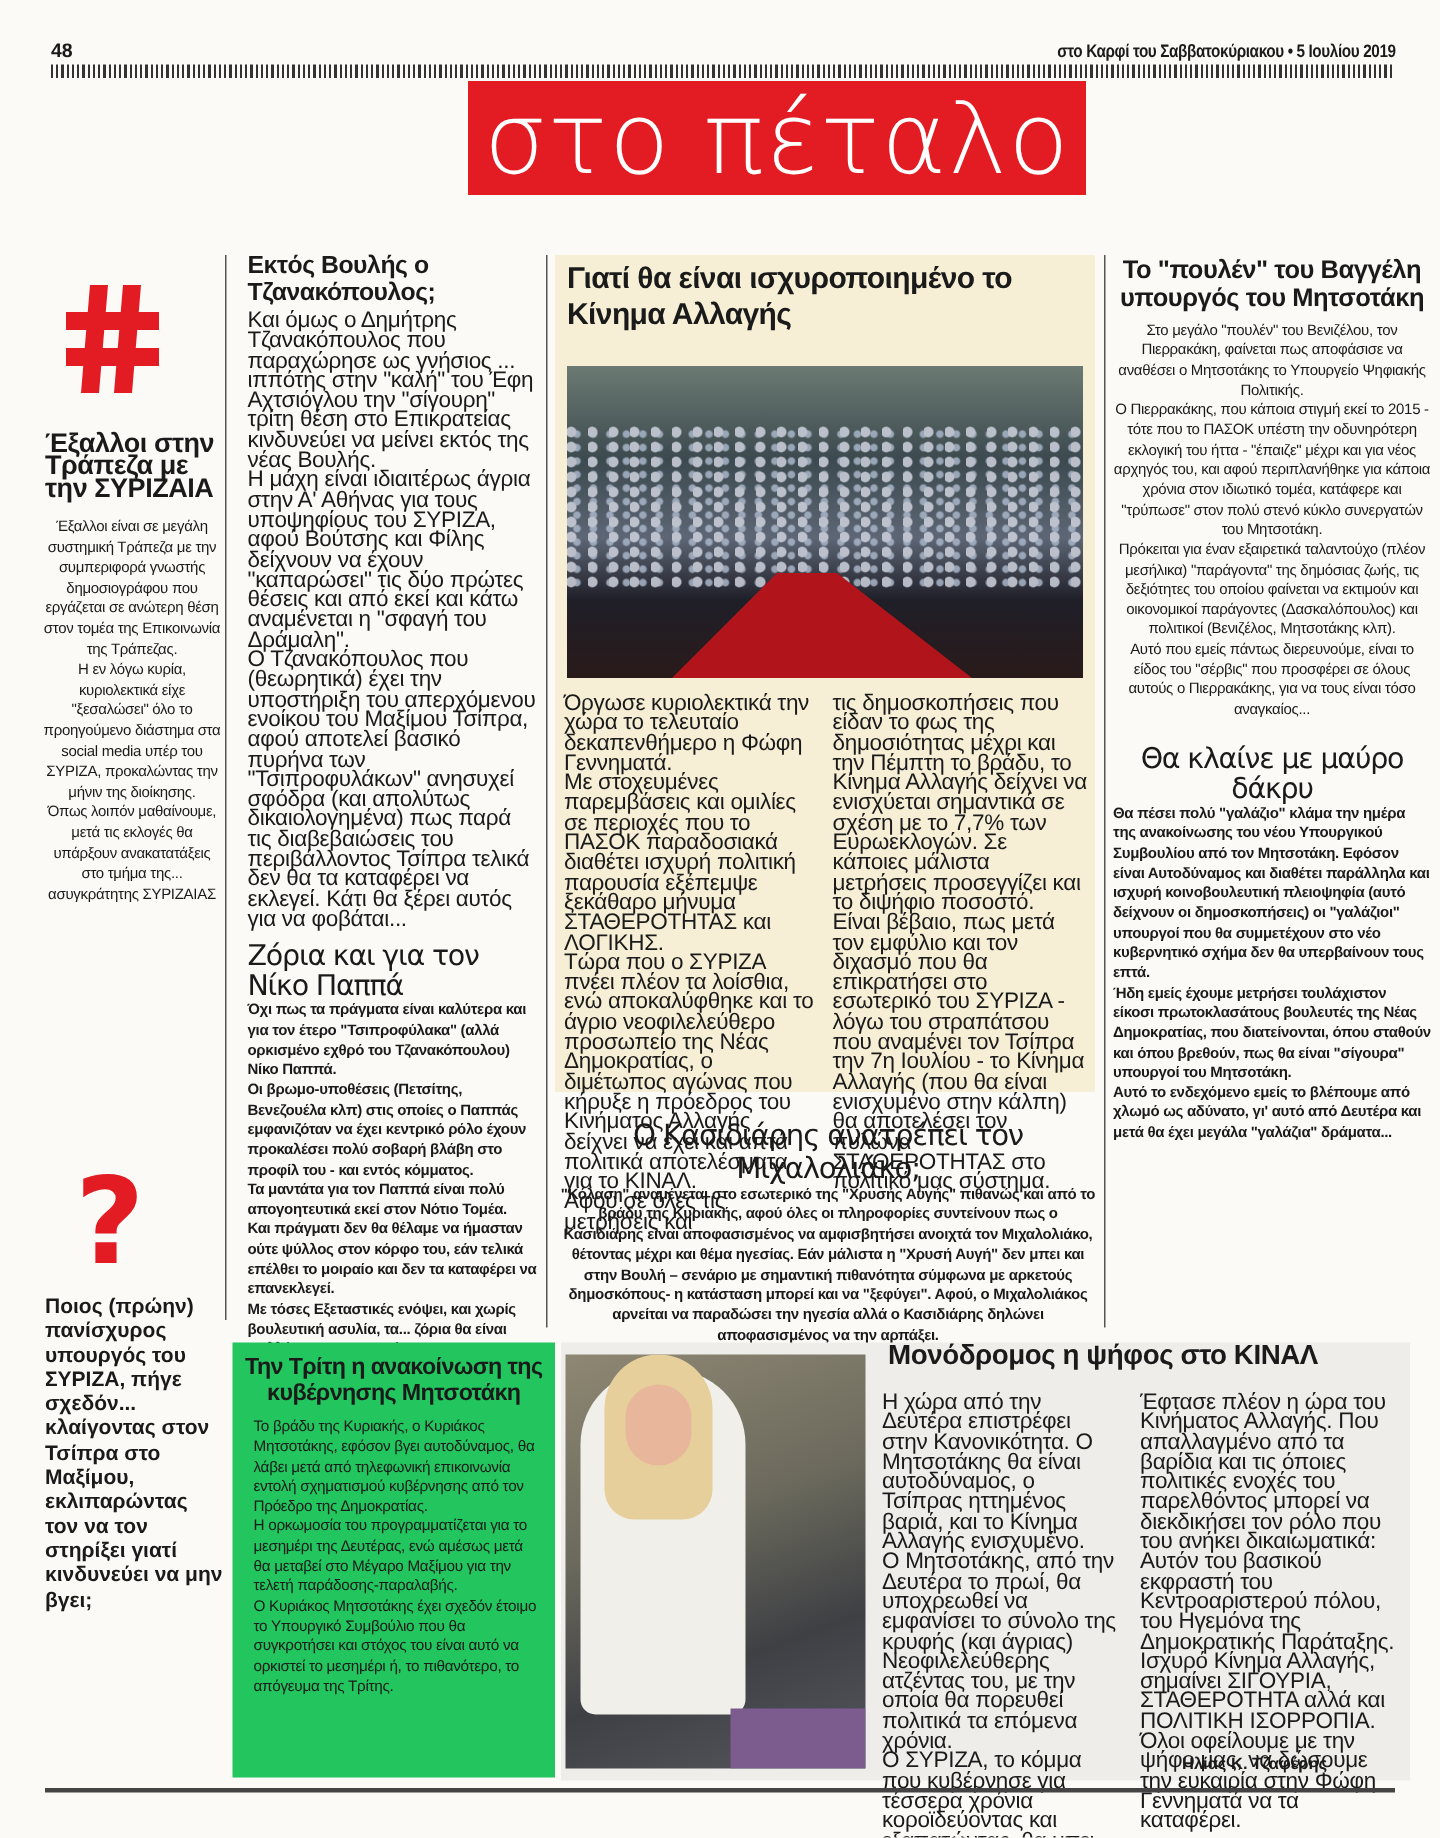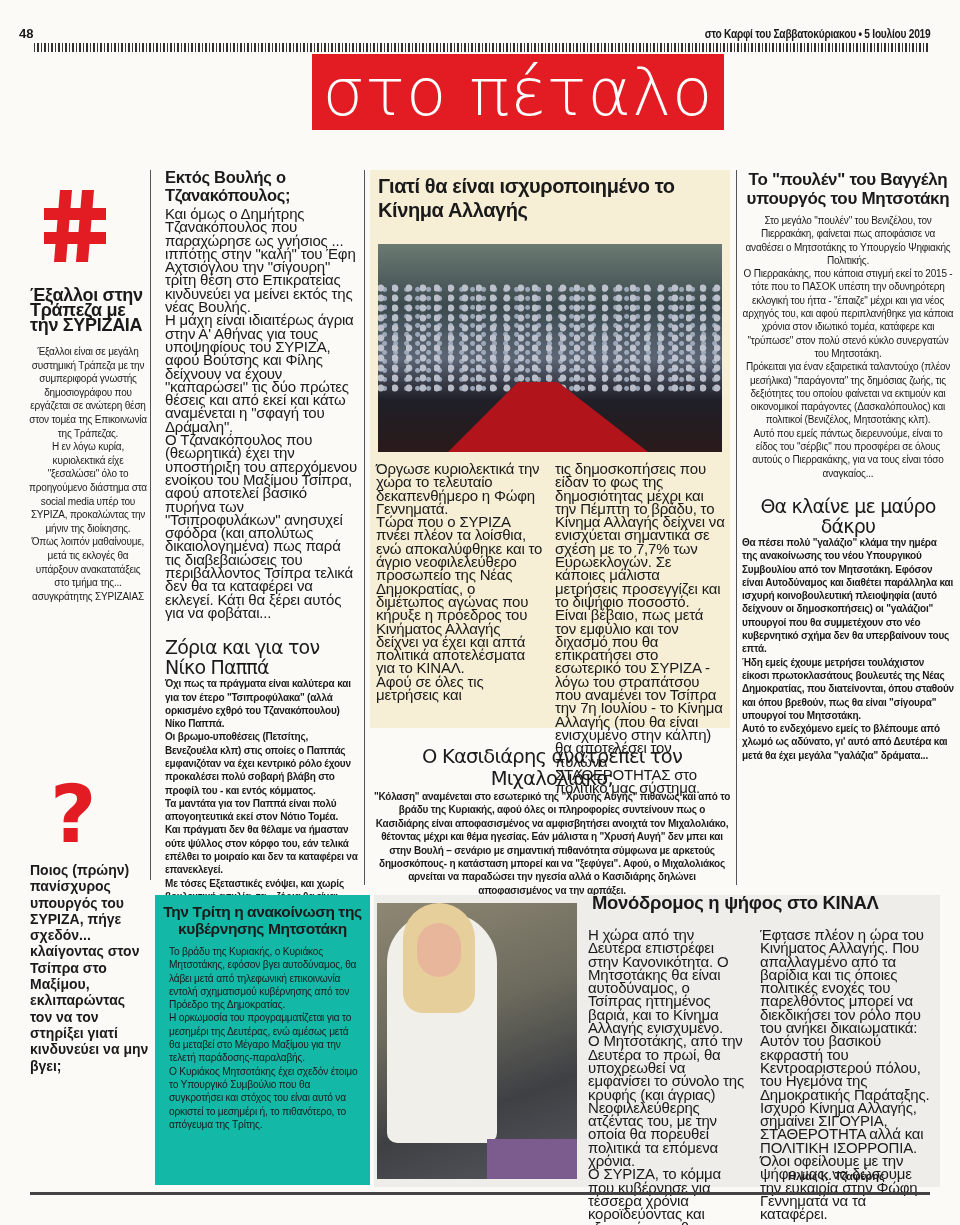--- a/index.html
+++ b/index.html
@@ -1,18 +1,18 @@
 <!DOCTYPE html>
 <html><head>
 <meta charset="utf-8">
 <style>
   * { box-sizing: border-box; margin: 0; padding: 0; }
   body { width: 960px; height: 1225px; background: #fbfaf7; font-family: "Liberation Sans", sans-serif; color: #1a1a1a; position: relative; overflow: hidden; }
   .abs { position: absolute; }
-  .page-num { left: 19px; top: 26px; font-size: 13px; font-weight: bold; font-family: "Liberation Sans", sans-serif; text-align: right; }
+  .page-num { left: 34px; top: 26px; font-size: 13px; font-weight: bold; font-family: "Liberation Sans", sans-serif; text-align: right; }
   .masthead { right: 30px; top: 27px; font-size: 12px; font-weight: bold; letter-spacing: -0.3px; transform: scaleX(0.85); transform-origin: right; }
   .tick-rule { left: 34px; right: 30px; top: 43px; height: 9px; background: repeating-linear-gradient(90deg, #333 0 1.5px, transparent 1.5px 3.5px); }
   .banner { left: 312px; top: 54px; width: 412px; height: 76px; background: #e31b23; color: #fff; display: flex; align-items: center; justify-content: center; font-size: 66px; font-family: "DejaVu Sans", sans-serif; font-weight: 300; letter-spacing: 1px; }
   .vrule { width: 1px; background: #555; }
   p.t { font-size: 15px; line-height: 13.3px; letter-spacing: -0.2px; }
   .hash { left: 44px; top: 190px; width: 62px; height: 72px; }
   .sideh { left: 30px; top: 288px; width: 125px; font-size: 18px; font-weight: bold; line-height: 15px; text-align: left; letter-spacing: -0.3px; }
   .sidebody { left: 28px; top: 345px; width: 120px; text-align: center; }
   .sidebody p.t { font-size: 10px; line-height: 13.6px; }
   .qmark { left: 50px; top: 775px; font-size: 80px; font-weight: bold; color: #e31b23; font-family: "DejaVu Sans", sans-serif; line-height: 80px; }
@@ -27,21 +27,21 @@
   .carpet { position: absolute; left: 70px; bottom: 0; width: 200px; height: 70px; background: #b2141b; clip-path: polygon(35% 0, 55% 0, 100% 100%, 0 100%); }
   .crowd { position: absolute; left: 0; right: 0; top: 40px; height: 110px; background: radial-gradient(circle at 20% 40%, #cfd3de 0 3px, transparent 4px) 0 0/14px 10px, radial-gradient(circle at 60% 60%, #a9b6c9 0 2px, transparent 3px) 0 0/11px 9px; opacity: 0.85; }
   .fcol { top: 462px; width: 170px; }
   .kasid { left: 372px; top: 746px; width: 360px; text-align: center; }
   .kasid h2 { font-size: 19.5px; font-weight: normal; font-family: "DejaVu Sans", sans-serif; letter-spacing: -0.8px; line-height: 22px; }
   .kasid p.t { font-weight: bold; font-size: 10px; line-height: 13.4px; }
   .col4 { left: 742px; top: 170px; width: 212px; }
   .col4 .top p.t { text-align: center; font-size: 10px; line-height: 13.3px; }
   .col4 h2.bold { text-align: center; font-size: 17px; line-height: 19px; }
   .col4 h2.light { text-align: center; }
-  .bottom-box { left: 155px; top: 895px; width: 215px; height: 290px; background: #14b8a6; }
+  .bottom-box { left: 155px; top: 895px; width: 215px; height: 290px; background: #22c55e; }
   .bottom-box h2 { font-size: 15.5px; line-height: 17px; font-weight: bold; text-align: center; padding-top: 8px; letter-spacing: -0.4px; }
   .bottom-box .body { padding: 8px 10px 0 14px; }
   .bottom-box p.t { font-size: 10.2px; line-height: 13.3px; }
   .kinal-box { left: 374px; top: 895px; width: 566px; height: 292px; background: #eeedea; }
   .photo2 { left: 377px; top: 903px; width: 200px; height: 276px; background: linear-gradient(160deg, #8e8773 0%, #6c6a5d 40%, #3e4044 70%, #56575e 100%); overflow: hidden; }
   .woman { position: absolute; left: 10px; top: 10px; width: 110px; height: 230px; background: #f1efea; border-radius: 50px 50px 10px 10px; }
   .hair { position: absolute; left: 26px; top: 0; width: 72px; height: 110px; background: #e6cf9a; border-radius: 36px 36px 20px 20px; }
   .face { position: absolute; left: 40px; top: 20px; width: 44px; height: 54px; background: #e8b79b; border-radius: 22px; }
   .ballot { position: absolute; left: 110px; bottom: 0; width: 90px; height: 40px; background: #7c5c8e; }
   .kinal-h { left: 592px; top: 892px; font-size: 18.5px; font-weight: bold; letter-spacing: -0.3px; }
@@ -78,39 +78,40 @@
   <p class="t">Όπως λοιπόν μαθαίνουμε, μετά τις εκλογές θα υπάρξουν ανακατατάξεις στο τμήμα της... ασυγκράτητης ΣΥΡΙΖΑΙΑΣ</p>
 </div>
 <div class="abs qmark">?</div>
 <div class="abs qtext">Ποιος (πρώην) πανίσχυρος υπουργός του ΣΥΡΙΖΑ, πήγε σχεδόν... κλαίγοντας στον Τσίπρα στο Μαξίμου, εκλιπαρώντας τον να τον στηρίξει γιατί κινδυνεύει να μην βγει;</div>
 
 <div class="abs col2">
   <h2 class="bold">Εκτός Βουλής ο Τζανακόπουλος;</h2>
   <p class="t" style="margin-top:3px">Και όμως ο Δημήτρης Τζανακόπουλος που παραχώρησε ως γνήσιος ... ιππότης στην "καλή" του Έφη Αχτσιόγλου την "σίγουρη" τρίτη θέση στο Επικρατείας κινδυνεύει να μείνει εκτός της νέας Βουλής.</p>
   <p class="t">Η μάχη είναι ιδιαιτέρως άγρια στην Α' Αθήνας για τους υποψηφίους του ΣΥΡΙΖΑ, αφού Βούτσης και Φίλης δείχνουν να έχουν "καπαρώσει" τις δύο πρώτες θέσεις και από εκεί και κάτω αναμένεται η "σφαγή του Δράμαλη".</p>
   <p class="t">Ο Τζανακόπουλος που (θεωρητικά) έχει την υποστήριξη του απερχόμενου ενοίκου του Μαξίμου Τσίπρα, αφού αποτελεί βασικό πυρήνα των "Τσιπροφυλάκων" ανησυχεί σφόδρα (και απολύτως δικαιολογημένα) πως παρά τις διαβεβαιώσεις του περιβάλλοντος Τσίπρα τελικά δεν θα τα καταφέρει να εκλεγεί. Κάτι θα ξέρει αυτός για να φοβάται...</p>
-  <h2 class="light" style="margin-top:18px">Ζόρια και για τον Νίκο Παππά</h2>
+  <h2 class="light" style="margin-top:8px">Ζόρια και για τον Νίκο Παππά</h2>
   <div class="bold-body">
     <p class="t">Όχι πως τα πράγματα είναι καλύτερα και για τον έτερο "Τσιπροφύλακα" (αλλά ορκισμένο εχθρό του Τζανακόπουλου) Νίκο Παππά.</p>
     <p class="t">Οι βρωμο-υποθέσεις (Πετσίτης, Βενεζουέλα κλπ) στις οποίες ο Παππάς εμφανιζόταν να έχει κεντρικό ρόλο έχουν προκαλέσει πολύ σοβαρή βλάβη στο προφίλ του - και εντός κόμματος.</p>
     <p class="t">Τα μαντάτα για τον Παππά είναι πολύ απογοητευτικά εκεί στον Νότιο Τομέα.</p>
     <p class="t">Και πράγματι δεν θα θέλαμε να ήμασταν ούτε ψύλλος στον κόρφο του, εάν τελικά επέλθει το μοιραίο και δεν τα καταφέρει να επανεκλεγεί.</p>
     <p class="t">Με τόσες Εξεταστικές ενόψει, και χωρίς βουλευτική ασυλία, τα... ζόρια θα είναι πολλά για τον γνωστό και ως Αρχιμανδρίτη, Νίκο Παππά.</p>
   </div>
 </div>
 
 <div class="abs feature">
   <h1>Γιατί θα είναι ισχυροποιημένο το Κίνημα Αλλαγής</h1>
 </div>
 <div class="abs photo1">
   <div class="crowd"></div>
   <div class="carpet"></div>
 </div>
 <div class="abs fcol" style="left:376px;">
   <p class="t">Όργωσε κυριολεκτικά την χώρα το τελευταίο δεκαπενθήμερο η Φώφη Γεννηματά.</p>
+  <p class="t">Με στοχευμένες παρεμβάσεις και ομιλίες σε περιοχές που το ΠΑΣΟΚ παραδοσιακά διαθέτει ισχυρή πολιτική παρουσία εξέπεμψε ξεκάθαρο μήνυμα ΣΤΑΘΕΡΟΤΗΤΑΣ και ΛΟΓΙΚΗΣ.</p>
   <p class="t">Τώρα που ο ΣΥΡΙΖΑ πνέει πλέον τα λοίσθια, ενώ αποκαλύφθηκε και το άγριο νεοφιλελεύθερο προσωπείο της Νέας Δημοκρατίας, ο διμέτωπος αγώνας που κήρυξε η πρόεδρος του Κινήματος Αλλαγής δείχνει να έχει και απτά πολιτικά αποτελέσματα για το ΚΙΝΑΛ.</p>
   <p class="t">Αφού σε όλες τις μετρήσεις και</p>
 </div>
 <div class="abs fcol" style="left:555px;">
   <p class="t">τις δημοσκοπήσεις που είδαν το φως της δημοσιότητας μέχρι και την Πέμπτη το βράδυ, το Κίνημα Αλλαγής δείχνει να ενισχύεται σημαντικά σε σχέση με το 7,7% των Ευρωεκλογών. Σε κάποιες μάλιστα μετρήσεις προσεγγίζει και το διψήφιο ποσοστό.</p>
   <p class="t">Είναι βέβαιο, πως μετά τον εμφύλιο και τον διχασμό που θα επικρατήσει στο εσωτερικό του ΣΥΡΙΖΑ - λόγω του στραπάτσου που αναμένει τον Τσίπρα την 7η Ιουλίου - το Κίνημα Αλλαγής (που θα είναι ενισχυμένο στην κάλπη) θα αποτελέσει τον πυλώνα ΣΤΑΘΕΡΟΤΗΤΑΣ στο πολιτικό μας σύστημα.</p>
 </div>
 
 <div class="abs kasid">
   <h2>Ο Κασιδιάρης ανατρέπει τον Μιχαλολιάκο;</h2>

